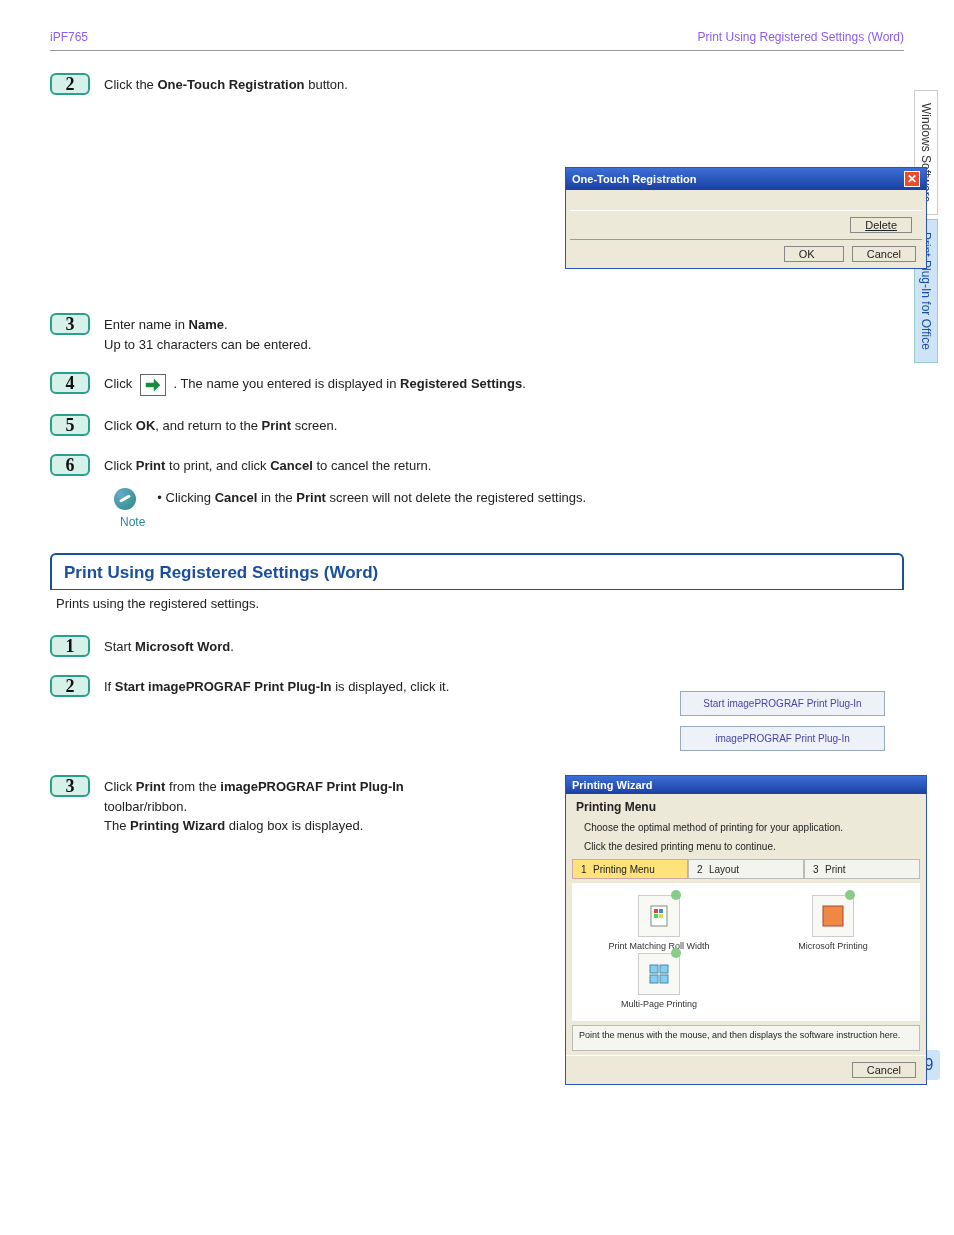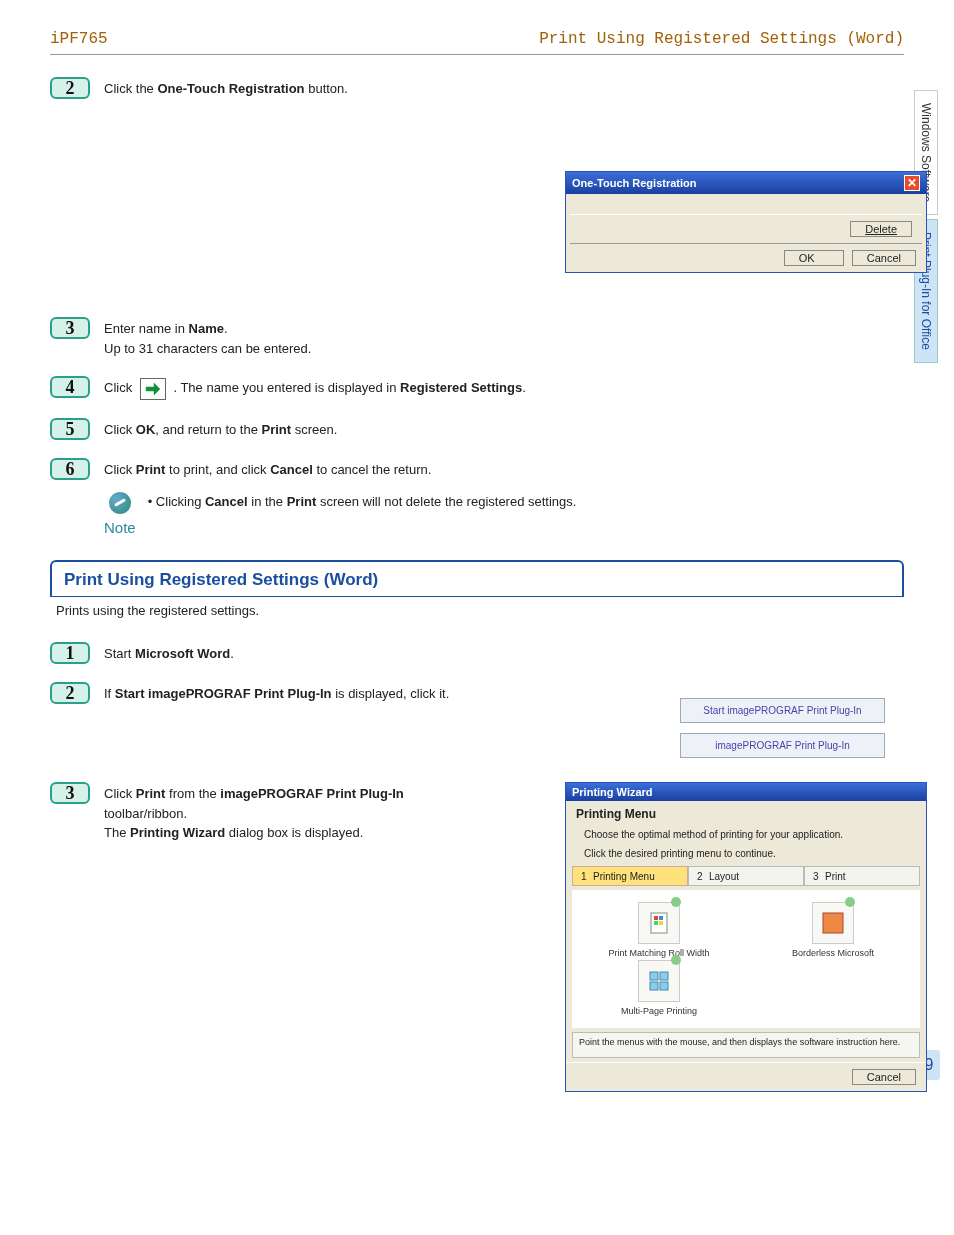--- a/index.html
+++ b/index.html
@@ -12,26 +12,25 @@
     background: #fff;
     width: 954px;
   }
   .page {
     padding: 30px 50px 30px 50px;
     position: relative;
   }
   .top-bar {
     display: flex;
     justify-content: space-between;
-    font-size: 16px;
-    color: #a16207;
+    font-size: 12px;
+    color: #8b5cf6;
     padding-bottom: 6px;
     border-bottom: 1px solid #999;
     margin-bottom: 22px;
-    font-family: Liberation Mono, monospace;
   }
   .step-row {
     display: flex;
     align-items: flex-start;
     margin-bottom: 12px;
   }
   .step-row.wide-gap { margin-bottom: 18px; }
   .step-num {
     flex: 0 0 40px;
     height: 22px;
@@ -79,21 +78,21 @@
     display: inline-block;
     position: relative;
   }
   .note-icon::after{
     content:"";
     position:absolute;
     width:12px;height:3px;background:#fff;
     top:9px;left:5px;border-radius:2px;
     transform:rotate(-30deg);
   }
-  .note-label { font-size: 15px; color: #2a8a9c; margin-top:2px;}
+  .note-label { font-size: 12px; color: #2a8a9c; margin-top:2px;margin-left:16px;}
   .note-text { font-size: 13px; padding-top: 2px;}
   .note-text::before { content: "• "; }
 
   .section-header {
     border: 2px solid #1a4fa0;
     border-radius: 6px 6px 0 0;
     border-bottom-width: 1px;
     padding: 4px 12px 0;
     margin-top: 24px;
   }
@@ -380,21 +379,21 @@
               </svg>
           </div>
           <span>Print Matching Roll Width</span>
         </div>
         <div class="wiz-item">
           <div class="wiz-icon">
             <svg width="28" height="28" viewBox="0 0 28 28">
                 <rect x="4" y="4" width="20" height="20" fill="#e84" stroke="#a43"></rect>
               </svg>
           </div>
-          <span>Borderless Microsoft</span>
+          <span>Microsoft Printing</span>
         </div>
         <div class="wiz-item">
           <div class="wiz-icon">
             <svg width="28" height="28" viewBox="0 0 28 28">
                 <rect x="5" y="5" width="8" height="8" fill="#8ce" stroke="#48a"></rect>
                 <rect x="15" y="5" width="8" height="8" fill="#8ce" stroke="#48a"></rect>
                 <rect x="5" y="15" width="8" height="8" fill="#8ce" stroke="#48a"></rect>
                 <rect x="15" y="15" width="8" height="8" fill="#8ce" stroke="#48a"></rect>
               </svg>
           </div>

